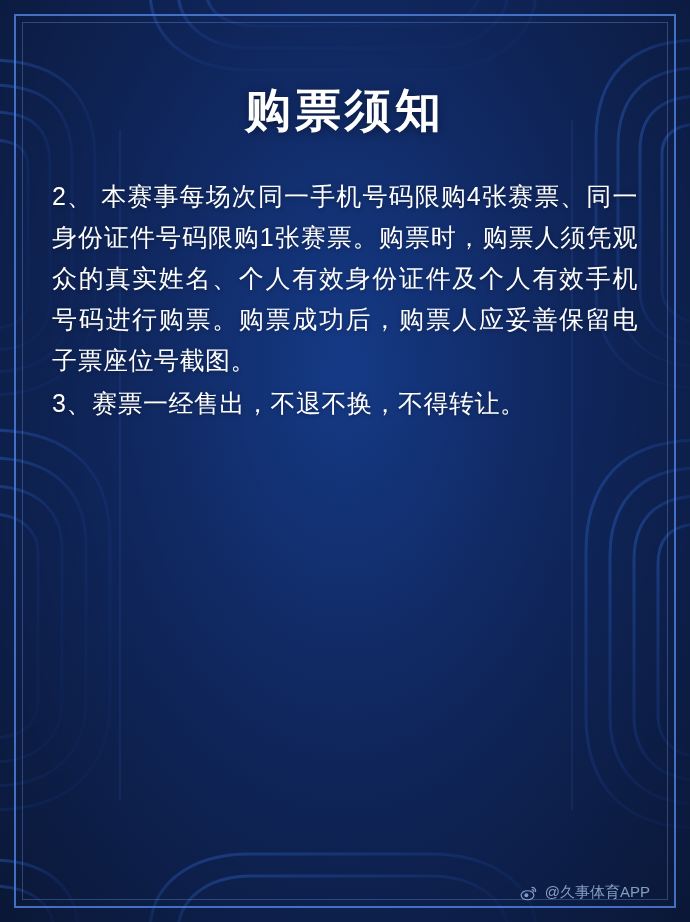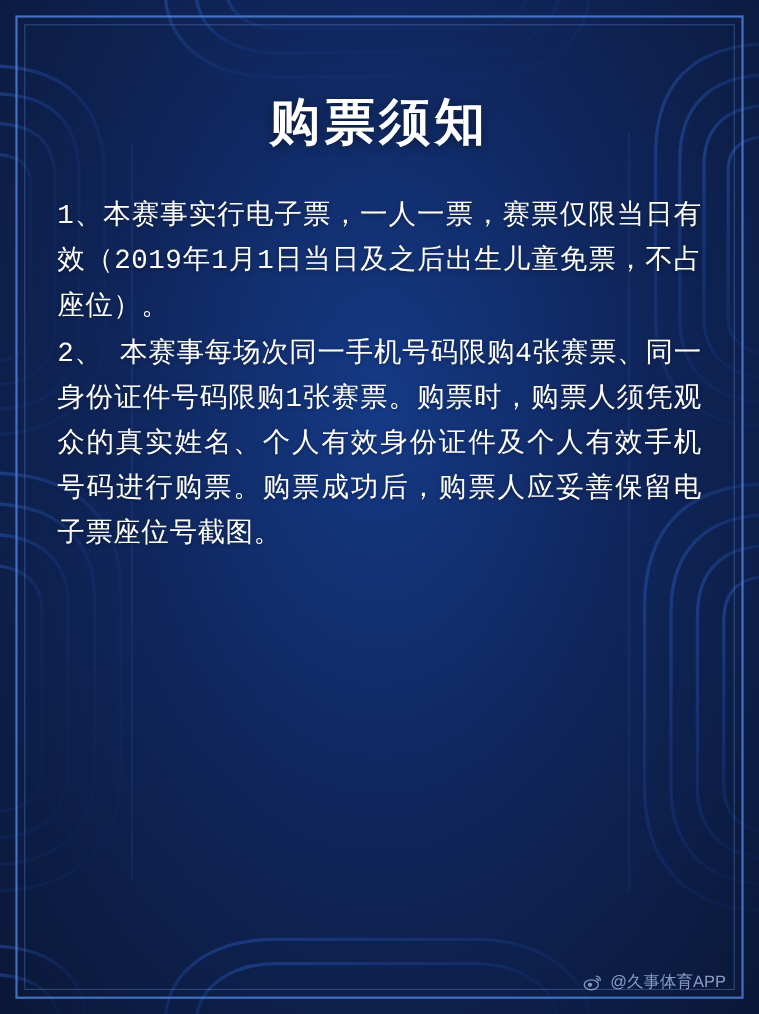--- a/index.html
+++ b/index.html
@@ -53,21 +53,20 @@
     bottom: 22px;
     border: 1px solid rgba(110,155,230,0.35);
     box-sizing: border-box;
     pointer-events: none;
   }
   .content {
     position: relative;
     z-index: 3;
     padding: 62px 52px 0 52px;
     box-sizing: border-box;
-    font-family: Liberation Mono, monospace;
   }
   .title {
     text-align: center;
     color: #ffffff;
     font-size: 46px;
     font-weight: bold;
     letter-spacing: 4px;
     margin: 18px 0 34px 0;
     text-shadow: 0 2px 10px rgba(0,0,0,0.45);
   }
@@ -80,21 +79,21 @@
     color: #ffffff;
     font-size: 25px;
     line-height: 41px;
     letter-spacing: 0.5px;
     margin-bottom: 2px;
     text-align: justify;
     text-shadow: 0 1px 4px rgba(0,0,0,0.35);
   }
   .watermark {
     position: absolute;
-    right: 30px;
+    right: 40px;
     bottom: 20px;
     z-index: 4;
     display: flex;
     align-items: center;
     gap: 7px;
     color: #8fa8cf;
     font-size: 15px;
     opacity: 0.92;
   }
   .wb-icon {
@@ -153,22 +152,22 @@
     </svg>
   </div>
 
   <div class="frame"></div>
   <div class="frame-inner"></div>
 
   <div class="content">
     <h1 class="title">购票须知</h1>
 
     <ul class="notice-list">
-      <li class="notice-item">1、本赛事实行电子票，一人一票，赛票仅限当日有效（2019年1月1日当日及之后出生儿童免票，不占座位）。</li>
       <li class="notice-item">2、 本赛事每场次同一手机号码限购4张赛票、同一身份证件号码限购1张赛票。购票时，购票人须凭观众的真实姓名、个人有效身份证件及个人有效手机号码进行购票。购票成功后，购票人应妥善保留电子票座位号截图。</li>
+      <li class="notice-item">3、赛票一经售出，不退不换，不得转让。</li>
     </ul>
   </div>
 
   <div class="watermark">
     <span class="wb-icon">
       <svg viewBox="0 0 24 24" xmlns="http://www.w3.org/2000/svg">
         <ellipse cx="10" cy="15" rx="8.5" ry="6" fill="none" stroke="#8fa8cf" stroke-width="1.6"></ellipse>
         <circle cx="8.5" cy="15" r="2.6" fill="#8fa8cf"></circle>
         <path d="M16 4.5c3 0 5.3 2.4 4.8 5.3" fill="none" stroke="#8fa8cf" stroke-width="1.6" stroke-linecap="round"></path>
         <path d="M16.2 7.6c1.4 0 2.5 1.1 2.3 2.5" fill="none" stroke="#8fa8cf" stroke-width="1.6" stroke-linecap="round"></path>

